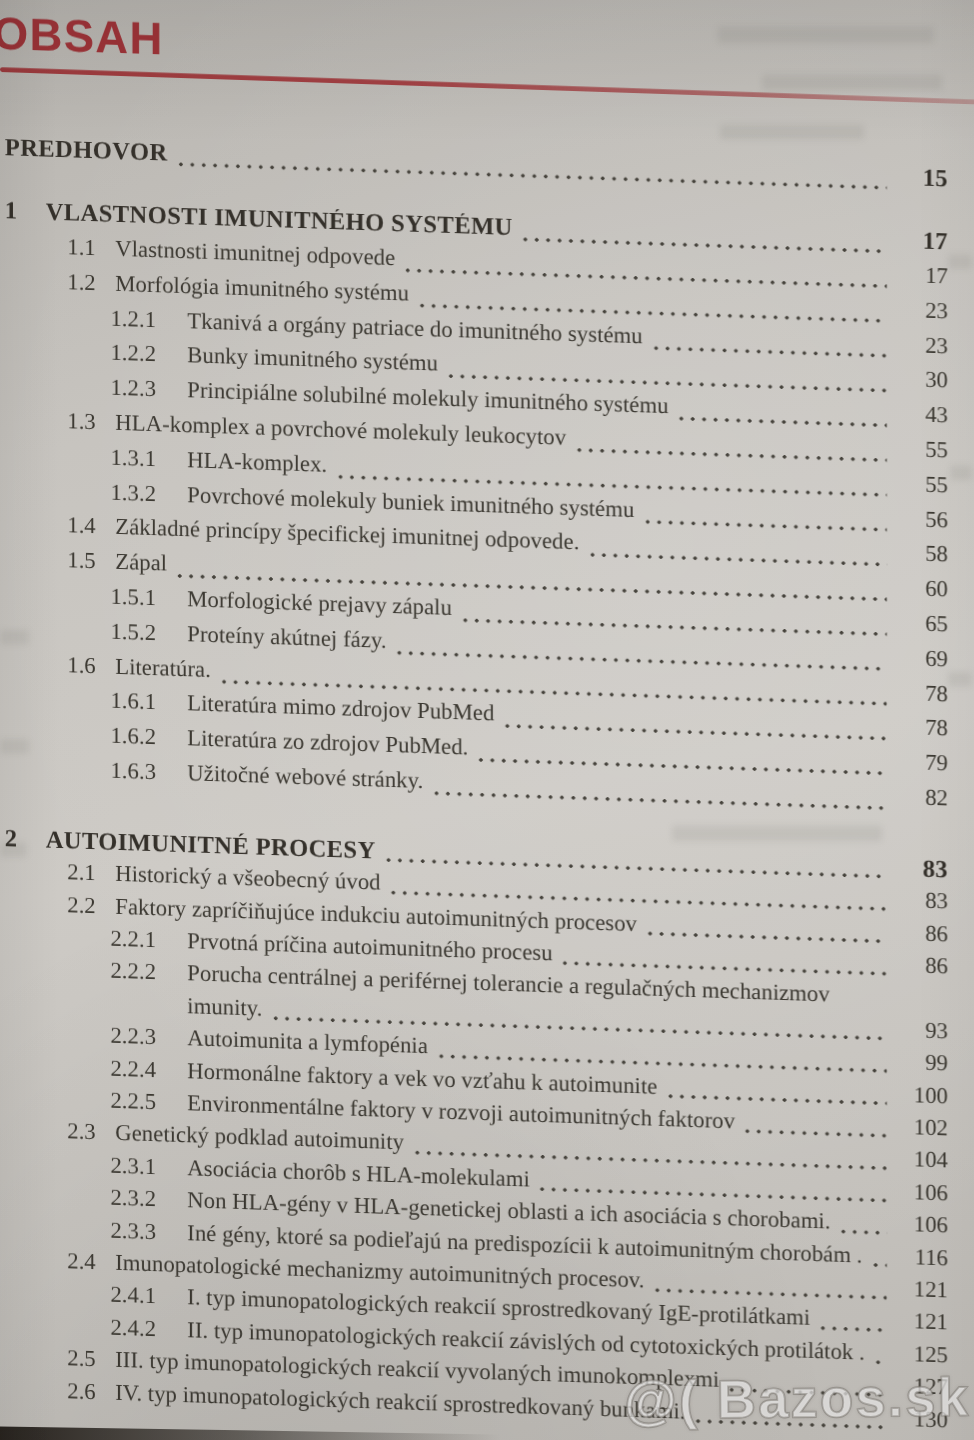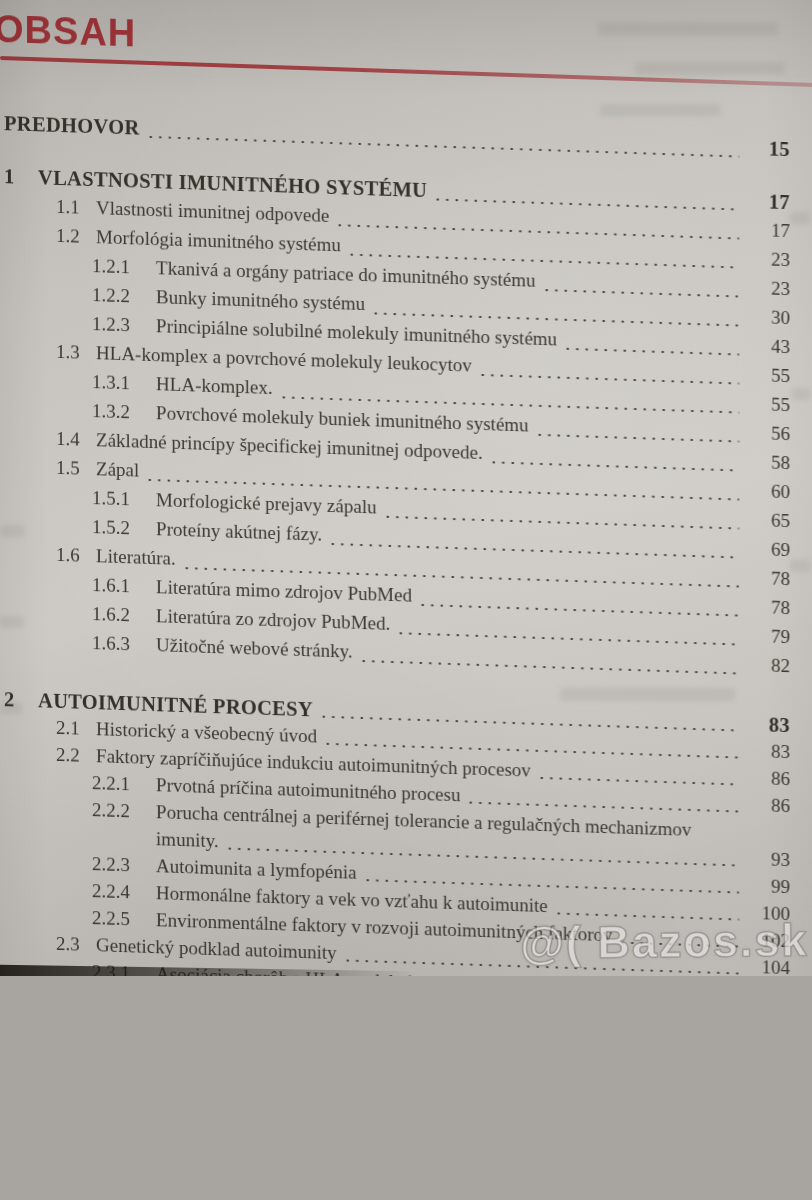--- a/index.html
+++ b/index.html
@@ -1,17 +1,17 @@
 <!DOCTYPE html>
 <html><head>
 <meta charset="utf-8">
 <style>
   html,body{margin:0;padding:0;width:812px;height:1200px;overflow:hidden;
     font-family:"Liberation Serif",serif;background:#a8a5a0;}
-  .photo{position:relative;width:812px;height:976px;overflow:hidden;
+  .photo{position:relative;width:812px;height:1200px;overflow:hidden;
     background:
       radial-gradient(120% 90% at 68% 38%, rgba(255,255,255,0.12), rgba(0,0,0,0) 60%),
       linear-gradient(168deg,#b7b4af 0%,#c6c3be 28%,#cdcac5 55%,#c6c3be 78%,#bcb9b4 100%);}
   
   .content{position:absolute;left:0;top:0;width:820px;
     transform:skewY(1.9deg);transform-origin:0 0;
     color:#3b3831;filter:blur(0.22px);}
   .masthead{padding-top:8px;margin-left:-6px;
     font-family:"Liberation Sans",sans-serif;font-weight:bold;
     font-size:38px;letter-spacing:1px;line-height:42px;}

